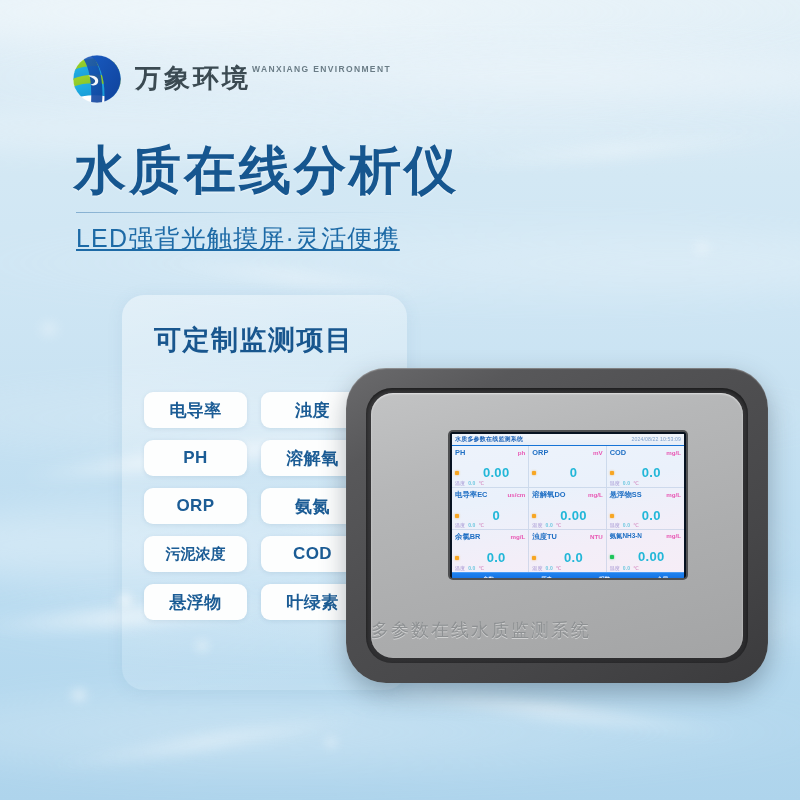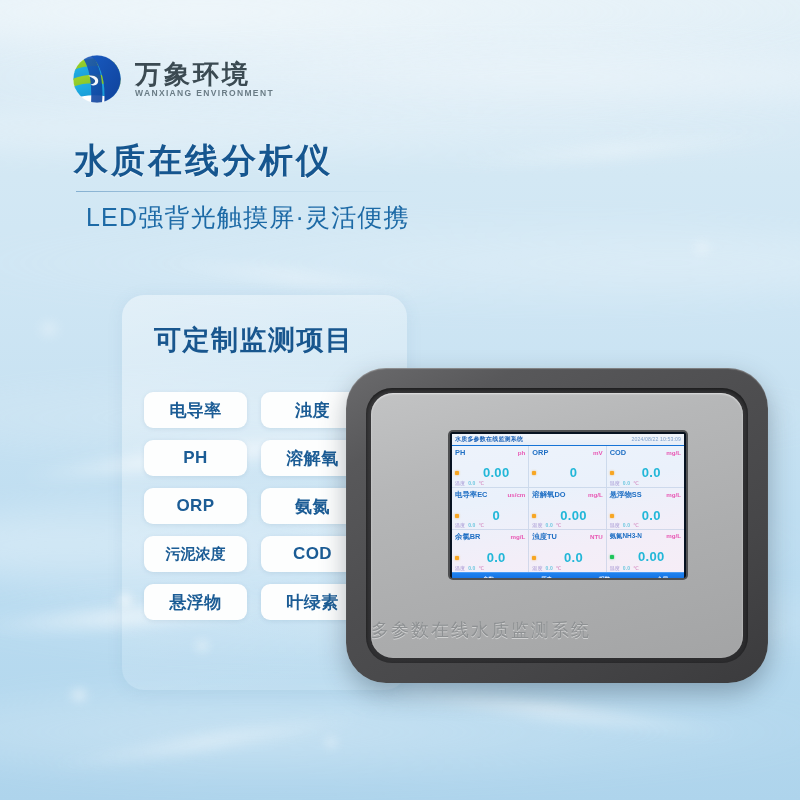--- a/index.html
+++ b/index.html
@@ -60,44 +60,44 @@
   .c5 { left:70%; top:70%; width:24px; height:15px; opacity:.5; }
   .c6 { left:86%; top:30%; width:28px; height:16px; opacity:.45; }
   .c7 { left:4%;  top:40%; width:34px; height:18px; opacity:.4; }
 
   
   #logo-row {
     position:absolute; left:70px; top:52px; z-index:5;
     display:flex; align-items:center; gap:11px;
   }
   .logo-mark { width:54px; height:54px; position:relative; }
-  .logo-text-wrap { display:flex; flex-direction:column; justify-content:flex-end; gap:1px; }
+  .logo-text-wrap { display:flex; justify-content:flex-end; gap:1px; }
   .logo-cn {
     font-size:26px; font-weight:700; color:#3b4a52; letter-spacing:3px;
     line-height:1.05;
   }
   .logo-en {
     font-size:8.5px; font-weight:700; color:#6a7c86; letter-spacing:1.35px;
     line-height:1;
   }
 
   
   #title-block { position:absolute; left:74px; top:140px; z-index:5; }
   .main-title {
-    font-size:34px; font-weight:700; color:#16568f;
+    font-size:52px; font-weight:700; color:#16568f;
     letter-spacing:3px; line-height:1.18;
     text-shadow:0 1px 2px rgba(255,255,255,.6);
   }
   .sub-divider {
     width:352px; height:1px; margin:11px 0 9px 2px;
     background:linear-gradient(90deg, rgba(70,130,180,.55), rgba(70,130,180,.12), rgba(70,130,180,0));
   }
   .sub-title {
     font-size:25px; font-weight:400; color:#1d6aa6;
-    letter-spacing:1.2px; margin-left:12px;
+    letter-spacing:1.2px; margin-left:2px;text-decoration:underline;
   }
 
   
   #items-card {
     position:absolute; left:78px; top:295px; width:285px; height:395px; z-index:4;
     border-radius:22px;
     background:linear-gradient(160deg, rgba(255,255,255,.40), rgba(255,255,255,.17) 55%, rgba(255,255,255,.07));
     box-shadow:0 2px 16px rgba(90,140,175,.10);
     margin-left:44px;
   }

